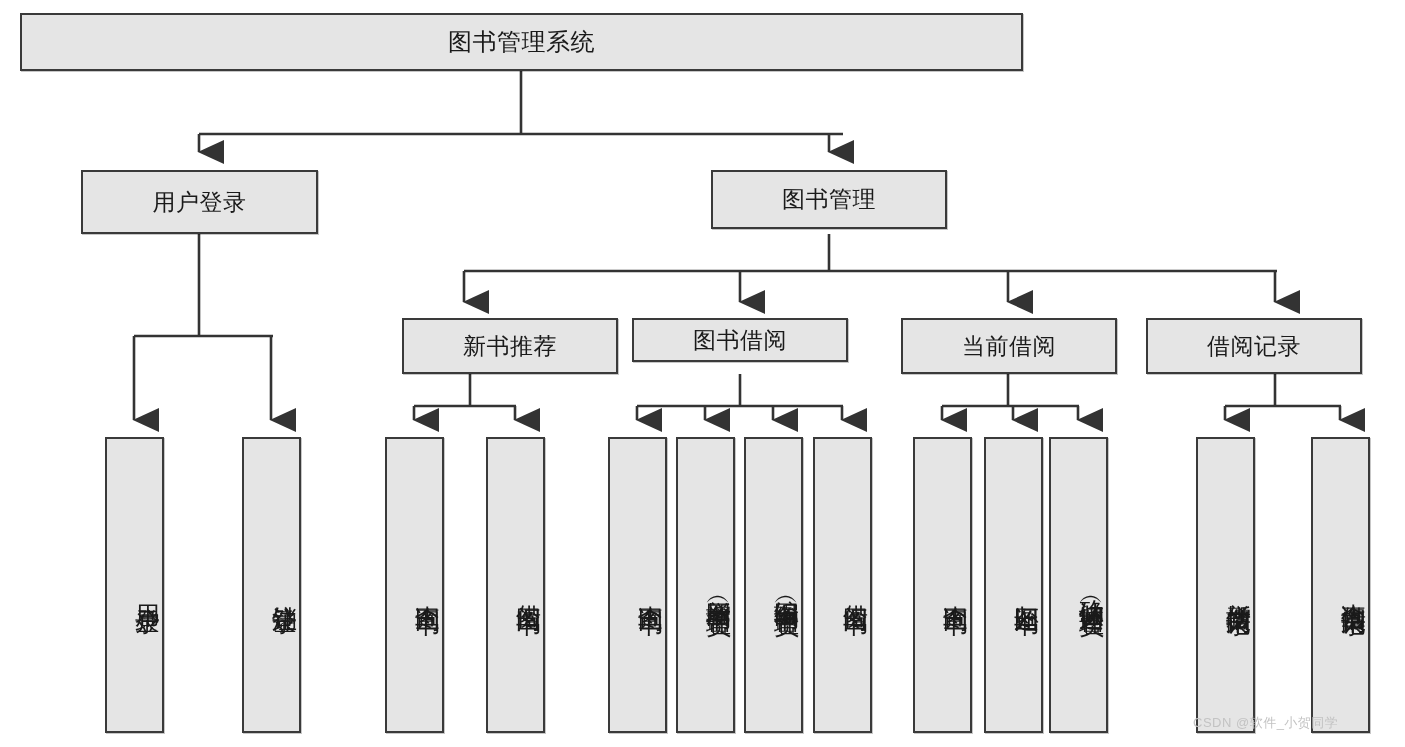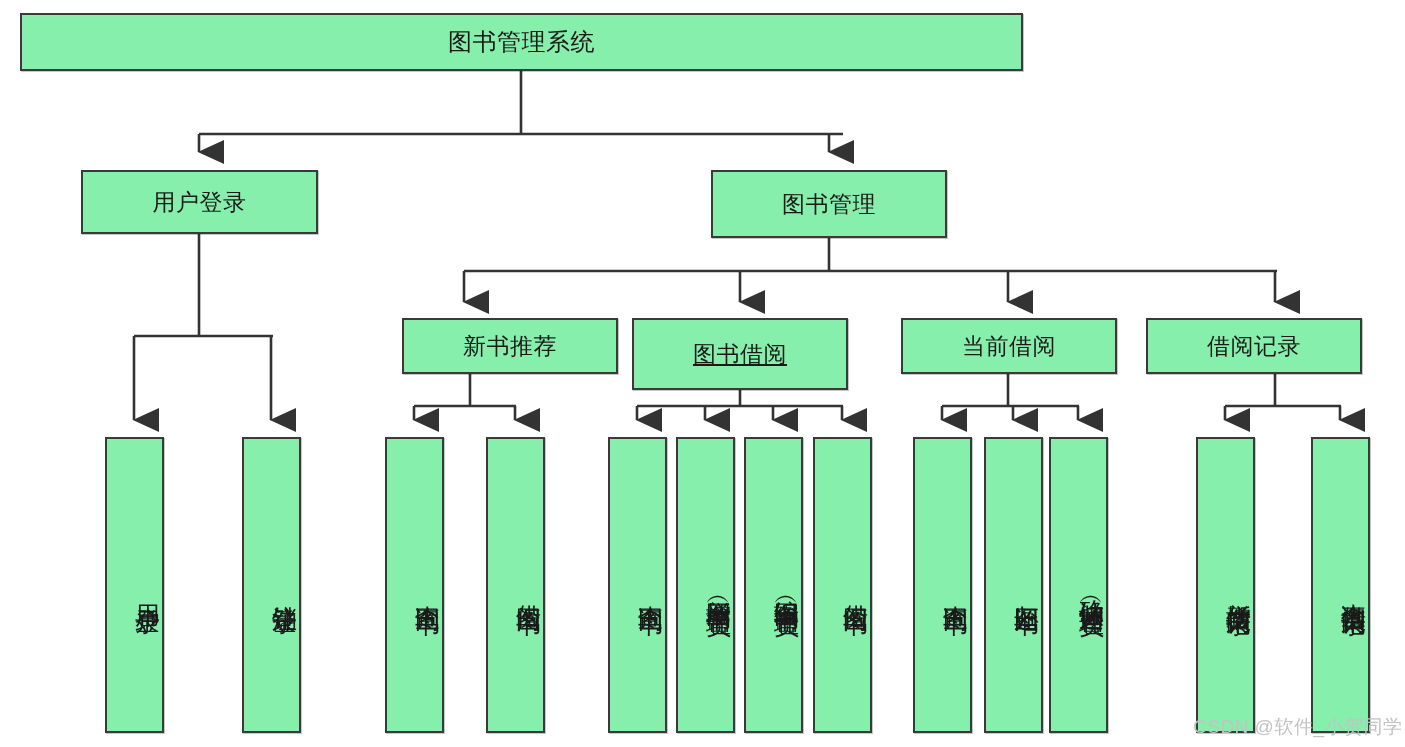--- a/index.html
+++ b/index.html
@@ -22,21 +22,21 @@
     left: 0;
     top: 0;
     width: 1405px;
     height: 747px;
     pointer-events: none;
   }
   .node {
     position: absolute;
     box-sizing: border-box;
     border: 2.5px solid #3a3a3a;
-    background: #86efac;
+    background: #e5e5e5;
     display: flex;
     align-items: center;
     justify-content: center;
     color: #1a1a1a;
     box-shadow: 1px 1px 0 rgba(0,0,0,0.22);
   }
   .node.h {
     font-size: 23px;
     letter-spacing: 0.5px;
   }
@@ -53,21 +53,21 @@
     align-items: flex-start;
     justify-content: center;
   }
   .node.v .vtext {
     writing-mode: vertical-rl;
     text-orientation: upright;
     white-space: nowrap;
   }
   .watermark {
     position: absolute;
-    font-size: 19px;
+    font-size: 13px;
     color: #c3c3c3;
     letter-spacing: 0.5px;
     white-space: nowrap;
     user-select: none;
   }
 </style>
 </head>
 <body>
 
 <div id="canvas">
@@ -122,28 +122,28 @@
     </g>
   </svg>
 
   <div class="node h root" style="left:20px; top:13px; width:1003px; height:58px;">
     <span>图书管理系统</span>
   </div>
 
   <div class="node h" style="left:81px; top:170px; width:237px; height:64px;">
     <span>用户登录</span>
   </div>
-  <div class="node h" style="left:711px; top:170px; width:236px; height:68px;text-align:right;">
+  <div class="node h" style="left:711px; top:170px; width:236px; height:59px;text-align:right;">
     <span>图书管理</span>
   </div>
 
   <div class="node h" style="left:362px; top:318px; width:216px; height:56px;margin-left:40px;">
     <span>新书推荐</span>
   </div>
-  <div class="node h" style="left:632px; top:318px; width:216px; height:72px;text-decoration:underline;">
+  <div class="node h" style="left:632px; top:318px; width:216px; height:44px;">
     <span>图书借阅</span>
   </div>
   <div class="node h" style="left:901px; top:318px; width:216px; height:56px;">
     <span>当前借阅</span>
   </div>
   <div class="node h" style="left:1146px; top:318px; width:216px; height:56px;">
     <span>借阅记录</span>
   </div>
 
   <div class="node v" style="left:105px; top:437px; width:59px; height:296px;">

